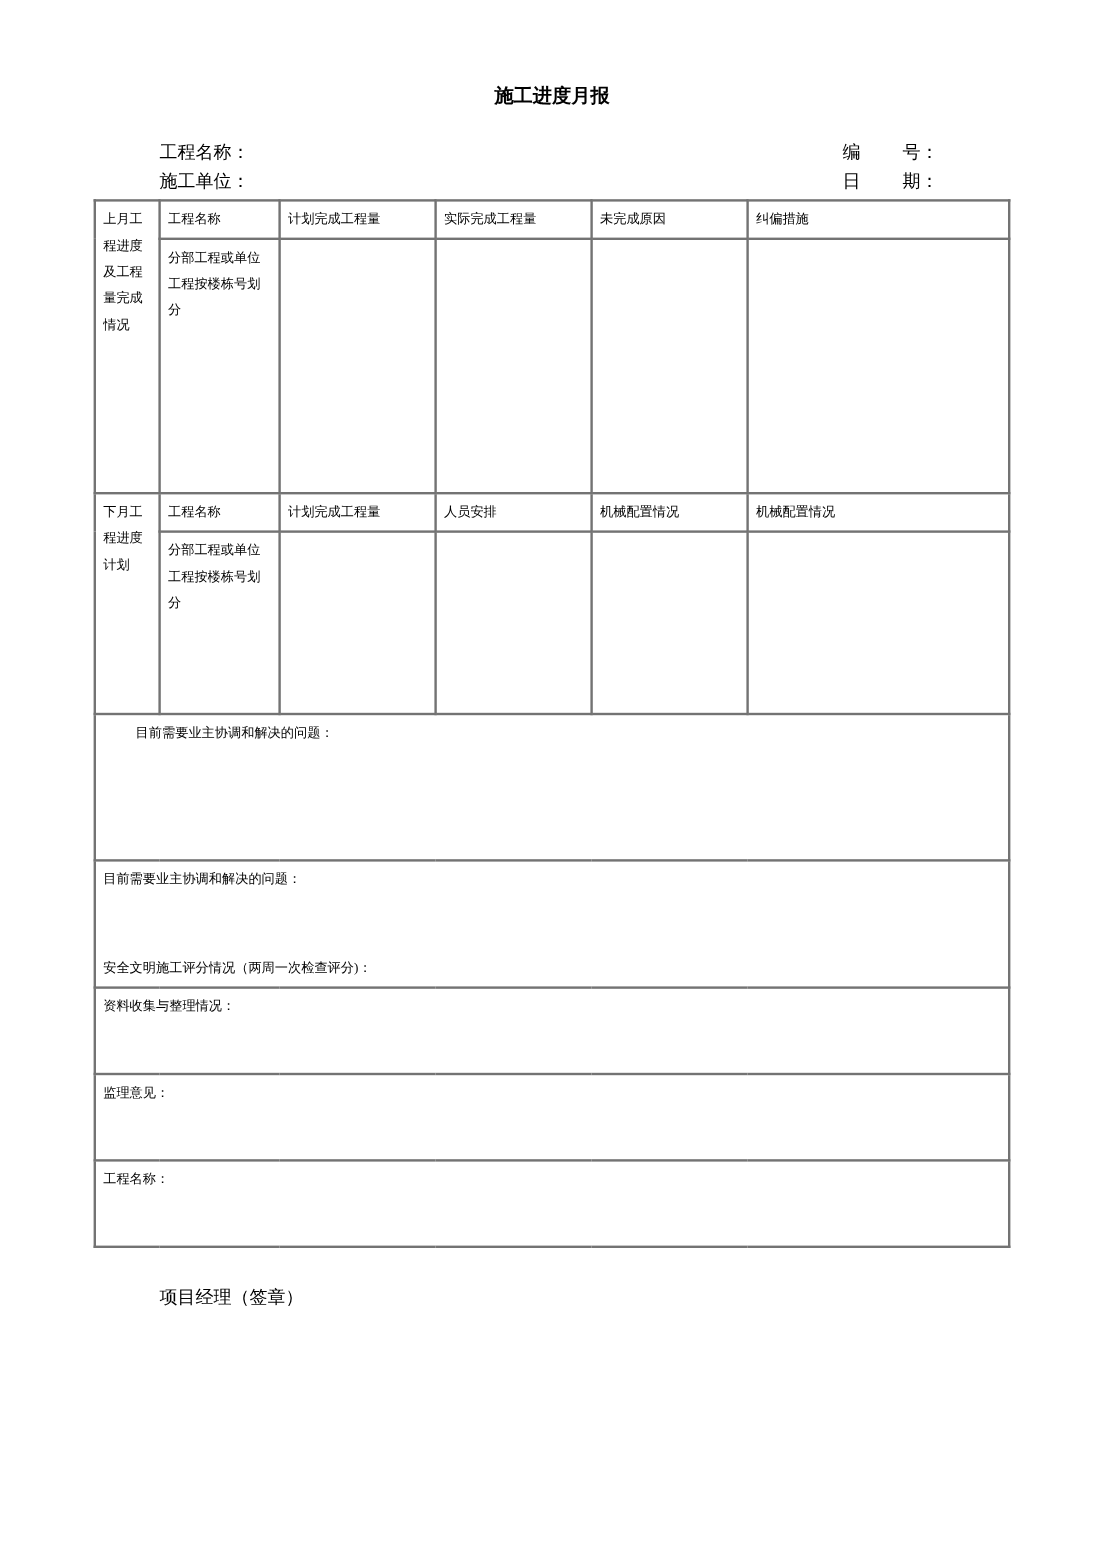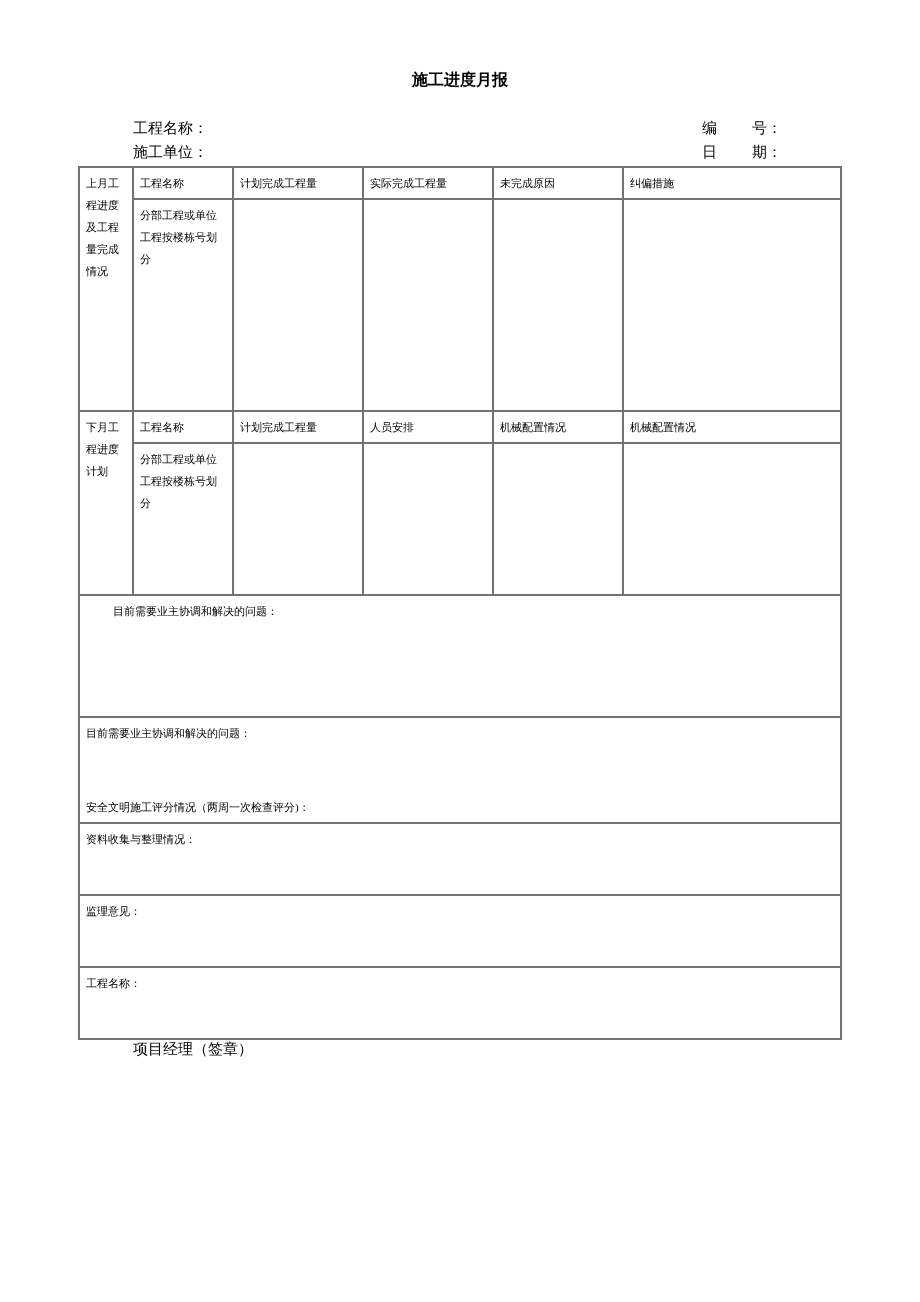--- a/index.html
+++ b/index.html
@@ -52,20 +52,21 @@
     .col5 { width: 130px; }
     .col6 { width: auto; }
     .tall-row td { height: 212px; }
     .med-row td { height: 152px; }
     .sect-tall td { height: 122px; padding-left: 33px; }
     .sect-med td { height: 105px; }
     .sect-short td { height: 72px; }
     .center-h { text-align: left; }
     .footer-sign {
       padding-left: 55px;
+      margin-top: 32px;
     }
   </style>
 </head>
 <body>
 
 <div class="title">施工进度月报</div>
 
 <div class="header-lines">
   <div class="header-row">
     <div class="hleft">

